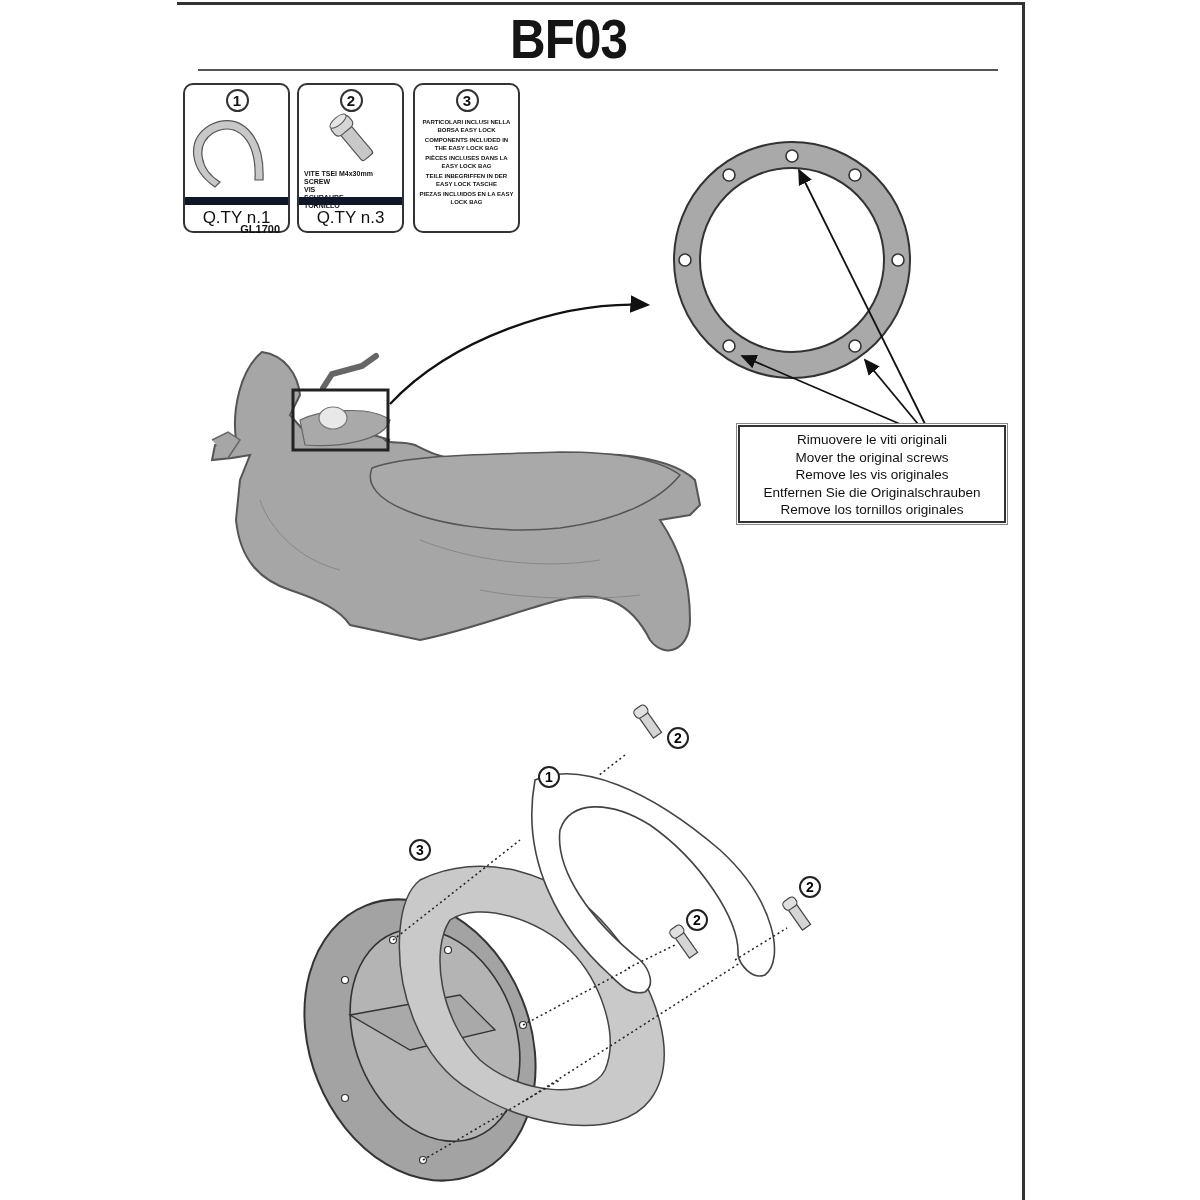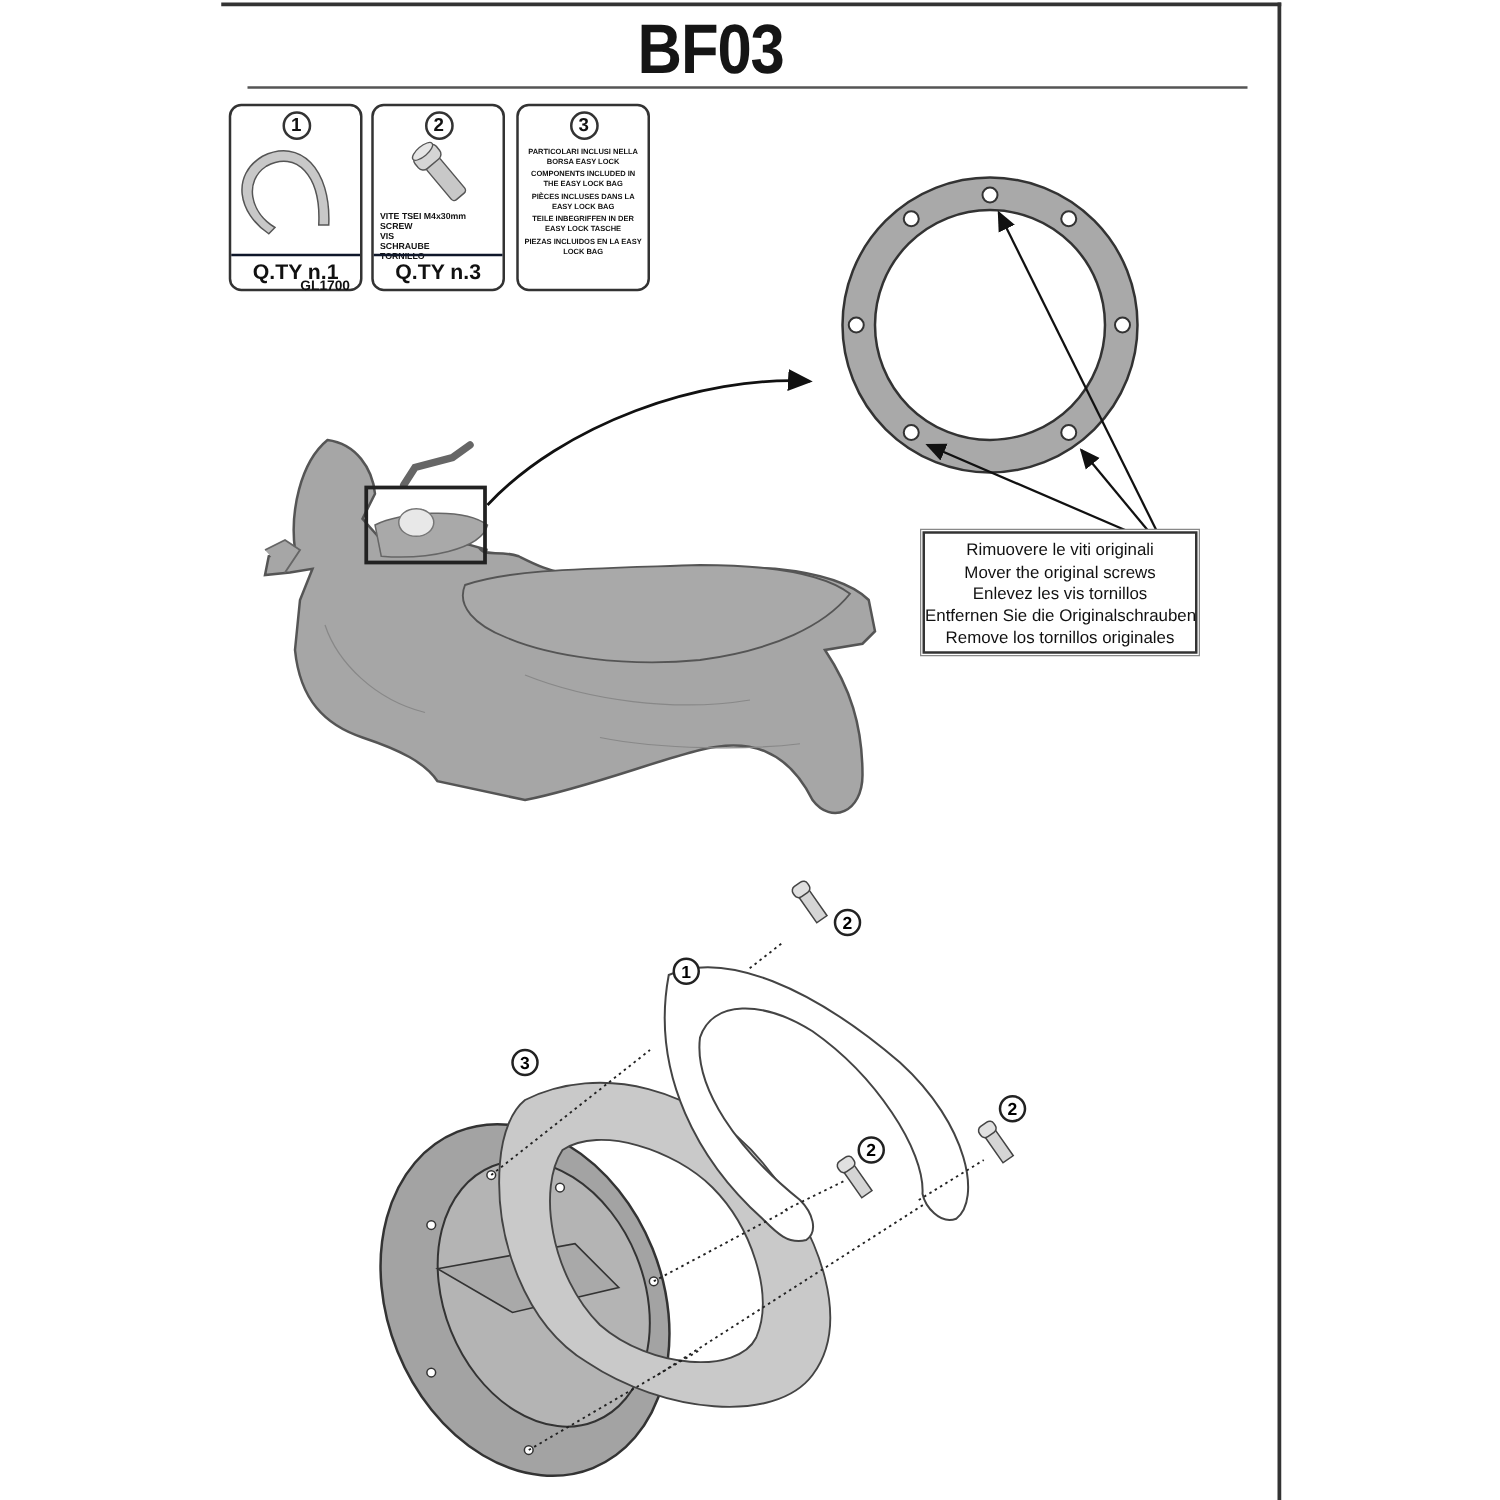--- a/index.html
+++ b/index.html
@@ -3,26 +3,26 @@
 <meta charset="utf-8">
 <style>
   html, body { margin:0; padding:0; background:#ffffff; }
   body { width:1200px; height:1200px; position:relative; overflow:hidden; font-family:"Liberation Sans", sans-serif; color:#111; }
   .frame-top { position:absolute; left:177px; top:2px; width:848px; height:3px; background:#333; }
   .frame-right { position:absolute; left:1022px; top:2px; width:3px; height:1198px; background:#333; }
   .title { position:absolute; left:510px; top:6px; font-family:"Liberation Sans", sans-serif; font-weight:bold; font-size:56px; letter-spacing:-1px; color:#151515; transform:scaleX(0.88); transform-origin:left top; }
   .title-rule { position:absolute; left:198px; top:69px; width:800px; height:2px; background:#555; }
   .part-box { position:absolute; top:83px; width:103px; height:146px; border:2px solid #333; border-radius:10px; background:#fff; }
   .part-box .num { position:absolute; top:4px; left:50%; margin-left:-11px; width:19px; height:19px; border:2px solid #333; border-radius:50%; text-align:center; font-weight:bold; font-size:15px; line-height:19px; }
-  .part-box .qty { position:absolute; bottom:0; left:0; right:0; height:26px; border-top:2px solid #0f172a; text-align:center; font-weight:bold; font-size:17px; line-height:26px; }
+  .part-box .qty { position:absolute; bottom:0; left:0; right:0; height:26px; border-top:8px solid #0f172a; text-align:center; font-weight:normal; font-size:17px; line-height:26px; }
   .part-box .code { position:absolute; right:8px; top:108px; font-weight:bold; font-size:11px;margin-top:30px; }
   .part-box .desc { position:absolute; left:5px; top:85px; font-size:7px; line-height:8px; font-weight:bold; white-space:pre-line; }
   .part-box .desc3 { position:absolute; left:4px; right:4px; top:34px; font-size:6px; line-height:7.5px; font-weight:bold; text-align:center; }
   .part-box .desc3 p { margin:0 0 3px 0; }
-  .note-box { position:absolute; left:738px; top:425px; width:220px; height:98px; border:2px solid #333; box-shadow:0 0 0 1px #fff, 0 0 0 2px #888; background:#fff; text-align:center; font-size:13.5px; line-height:17.5px; padding-top:4px; box-sizing:border-box; }
+  .note-box { position:absolute; left:738px; top:425px; width:268px; height:98px; border:2px solid #333; box-shadow:0 0 0 1px #fff, 0 0 0 2px #888; background:#fff; text-align:center; font-size:13.5px; line-height:17.5px; padding-top:4px; box-sizing:border-box; }
   .note-box div { white-space:nowrap; }
   svg.art { position:absolute; left:0; top:0; }
   .callout { font-family:"Liberation Sans", sans-serif; font-weight:bold; font-size:14px; }
 </style>
 </head>
 <body>
 
 <div class="frame-top"></div>
 <div class="frame-right"></div>
 <div class="title">BF03</div>
@@ -158,16 +158,16 @@
       <text x="810" y="892" text-anchor="middle" class="callout">2</text>
       <circle cx="420" cy="850" r="10" fill="#fff" stroke="#222" stroke-width="2"></circle>
       <text x="420" y="855" text-anchor="middle" class="callout">3</text>
     </g>
   </g>
 </svg>
 
 <div class="note-box">
   <div>Rimuovere le viti originali</div>
   <div>Mover the original screws</div>
-  <div>Enlevez  les vis tornillos</div>
+  <div>Remove  les vis originales</div>
   <div>Entfernen Sie die Originalschrauben</div>
   <div>Remove los tornillos originales</div>
 </div>
 
 </body></html>

